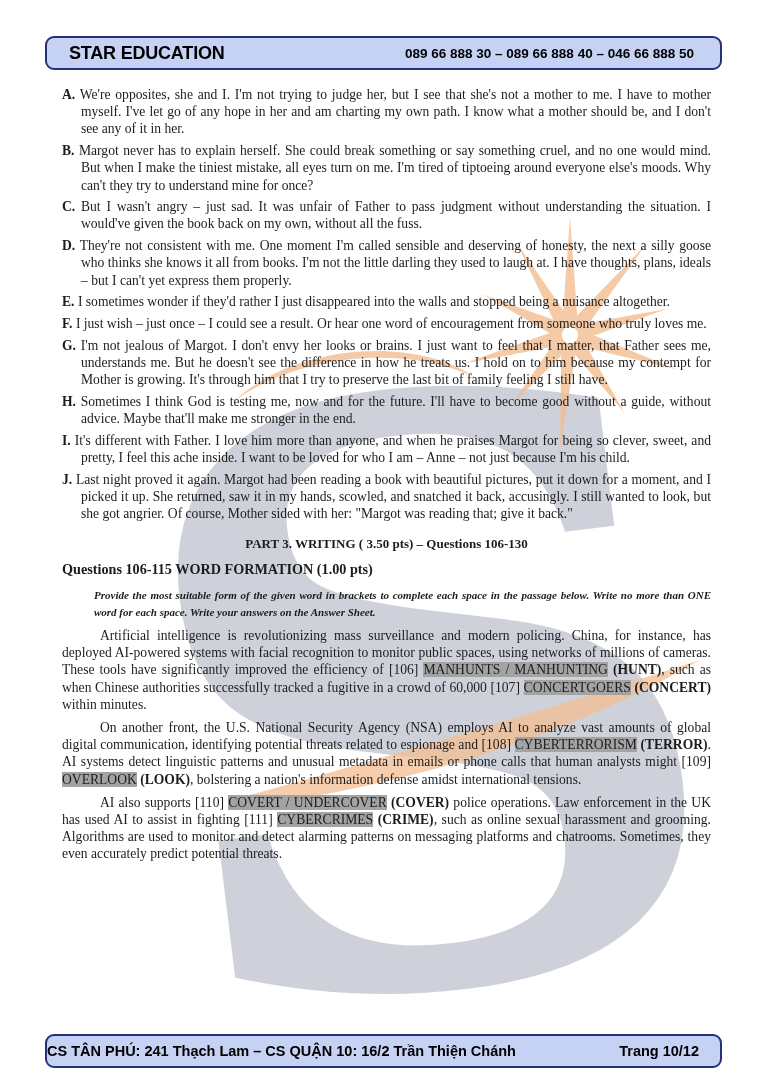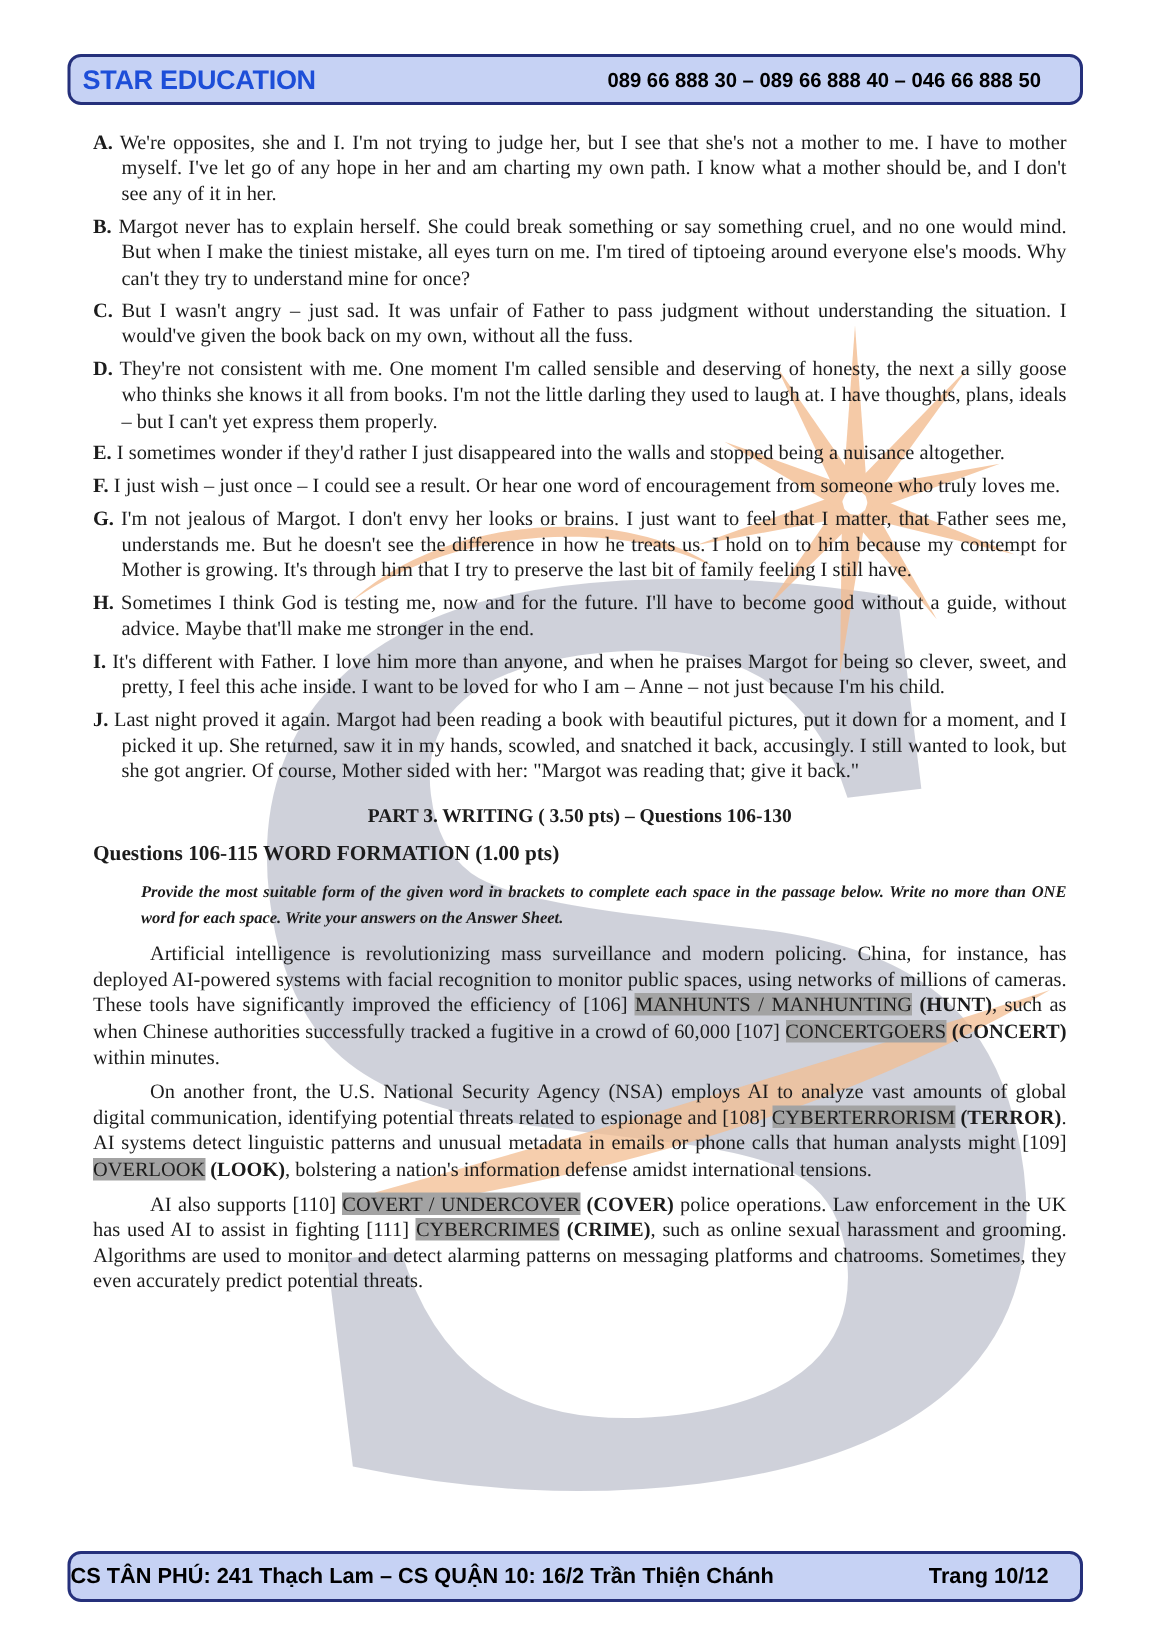--- a/index.html
+++ b/index.html
@@ -17,21 +17,21 @@
     background:#c6d2f4;
     border:2px solid #25307b;
     border-radius:9px;
     display:flex;align-items:center;
     font-family:"Liberation Sans", sans-serif;
     box-sizing:border-box;
     z-index:2;
   }
   .bar.header{top:36px;}
   .bar.footer{bottom:18px;}
-  .brand{font-weight:bold;font-size:18px;letter-spacing:-0.2px;padding-left:8px;color:#1d4ed8;}
+  .brand{font-weight:bold;font-size:18px;letter-spacing:-0.2px;padding-left:22px;color:#000000;}
   .phones{margin-left:auto;padding-right:26px;font-size:13.5px;font-weight:600;color:#000;}
   .footer-address{font-weight:bold;font-size:14.5px;color:#000;}
   .footer-page{margin-left:auto;padding-right:21px;font-size:14.5px;font-weight:bold;color:#000000;}
   
   .watermark{position:absolute;left:0;top:0;width:768px;height:1086px;z-index:0;pointer-events:none;}
   
   .content{
     position:absolute;left:62px;top:86px;width:649px;z-index:1;
     font-size:13.6px;line-height:17.2px;text-align:justify;
   }

